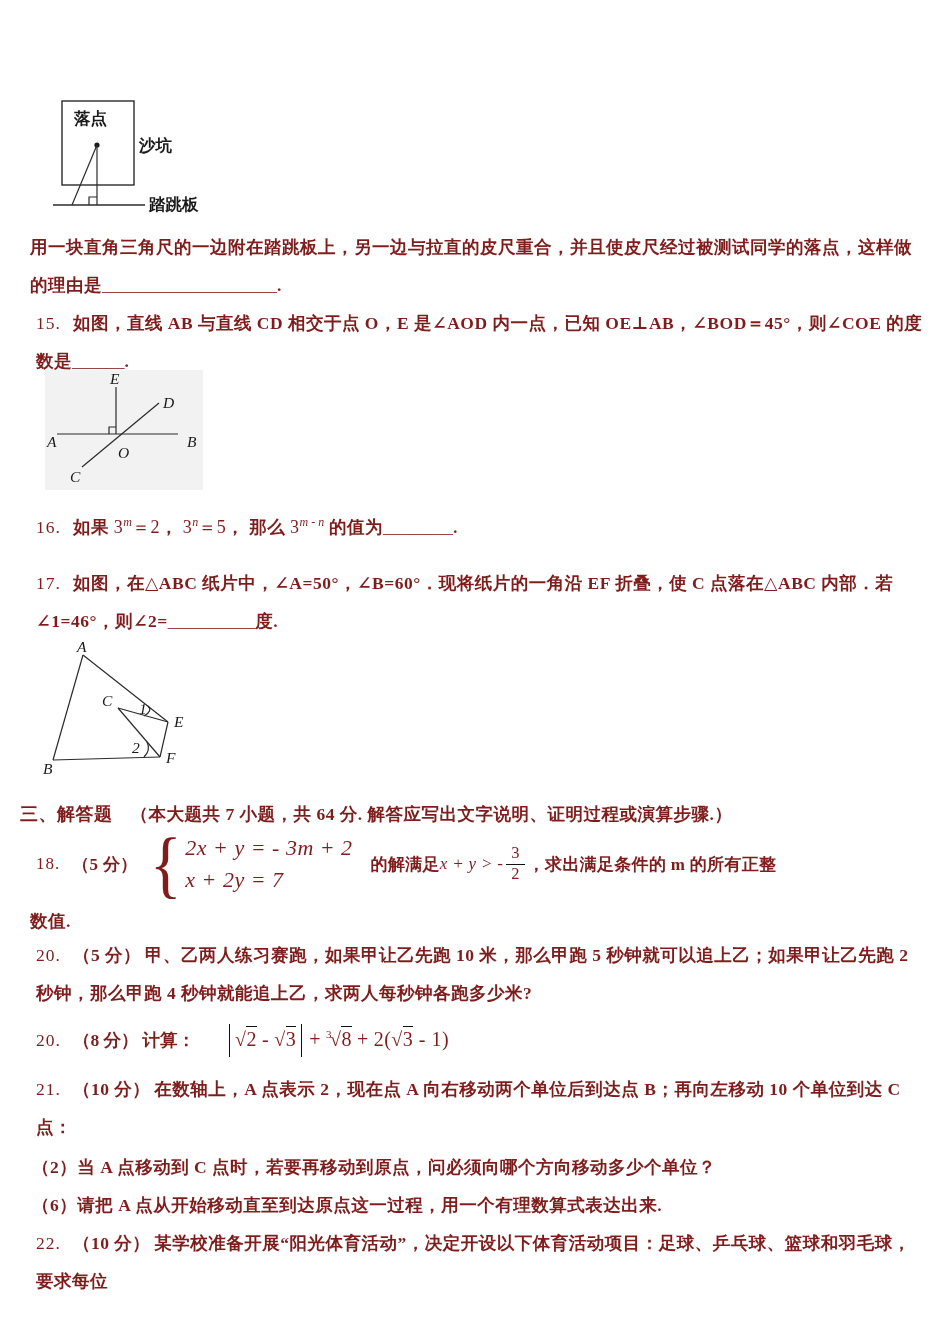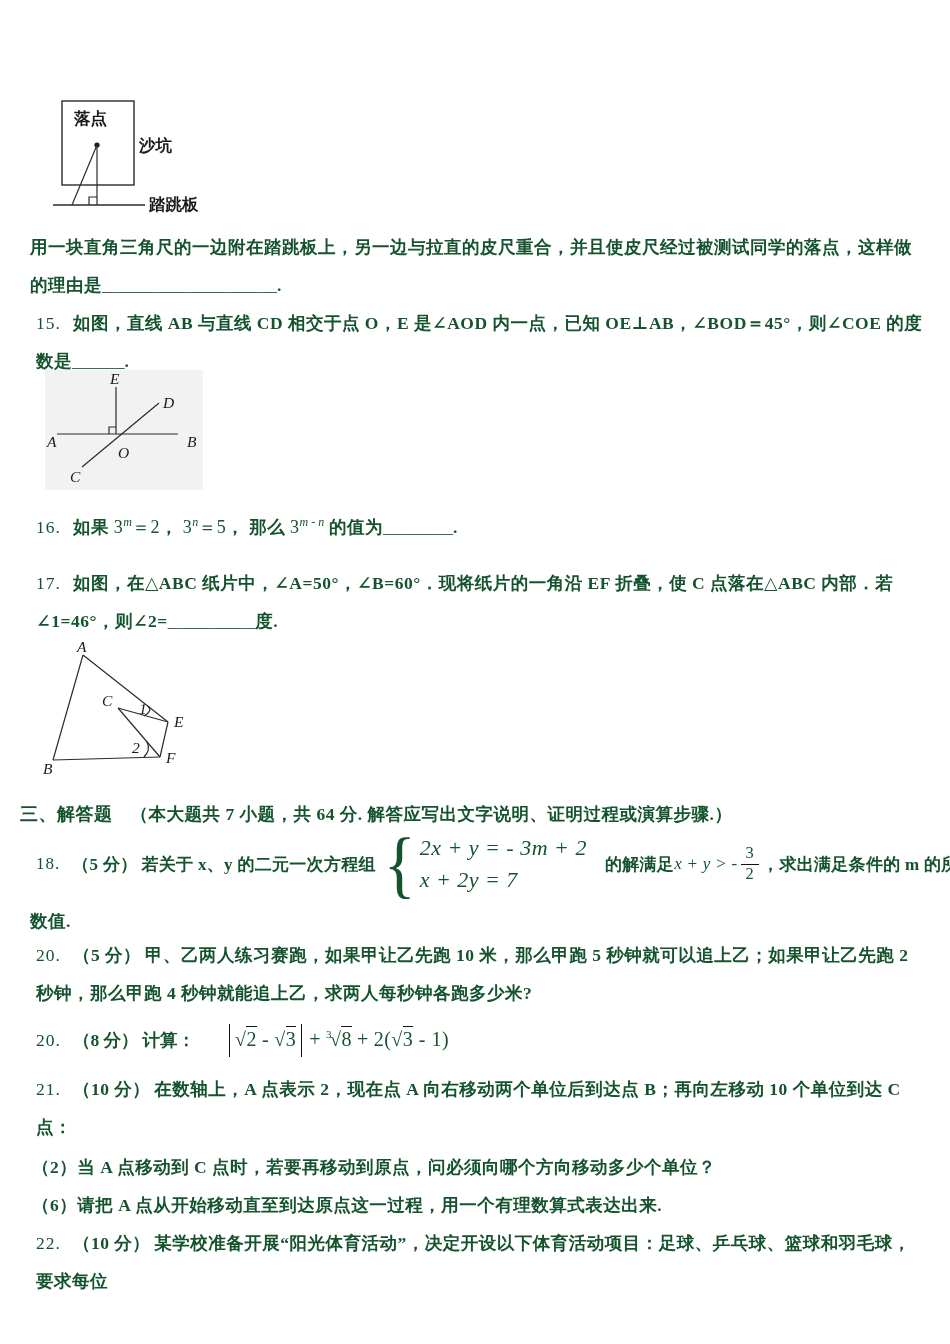--- a/index.html
+++ b/index.html
@@ -1,20 +1,20 @@
 <!DOCTYPE html>
 <html><head>
 <meta charset="utf-8">
 <style>
   html,body { margin:0; padding:0; background:#e8e8e8; }
   .page {
     position:relative; width:950px; height:1344px; margin:0 auto;
     background:#ffffff; overflow:hidden;
     font-family:"Liberation Serif","DejaVu Serif","DejaVu Sans",serif;
-    color:#14532d;
+    color:#7f1d1d;
   }
   .para {
     position:absolute; margin:0; font-size:17.5px; line-height:38px;
     font-weight:600; letter-spacing:0.5px;
   }
   .qnum { font-weight:400; letter-spacing:1px; margin-right:12px; font-family:"Liberation Serif",serif; }
   .score { font-weight:600; margin-right:4px; }
   .blank { font-weight:400; letter-spacing:0; }
   .sec-title { font-weight:700; font-size:18px; }
   .sec-note { font-weight:700; font-size:17.5px; }
@@ -111,21 +111,20 @@
     <text class="lbl" x="92" y="113" font-size="13">2</text>
   </svg>
 
   <p class="para" style="left:20px;top:795px;width:895px">
     <span class="sec-title">三、解答题</span>　<span class="sec-note">（本大题共 7 小题，共 64 分. 解答应写出文字说明、证明过程或演算步骤.）</span>
   </p>
 
   <div class="flexline q18line" style="left:36px;top:822px;width:900px;height:84px">
     <span class="qnum">18.</span>
     <span class="score">（5 分）</span>
-    <span>若关于 x、y 的二元一次方程组</span>
     <span class="brace">{</span>
     <span class="eqs">
       <span class="math eq">2x + y = - 3m + 2</span>
       <span class="math eq">x + 2y = 7</span>
     </span>
     <span style="margin-left:18px">的解满足</span>
     <span class="math" style="">x + y &gt; -</span>
     <span class="frac">
       <span class="num">3</span>
       <span class="den">2</span>

